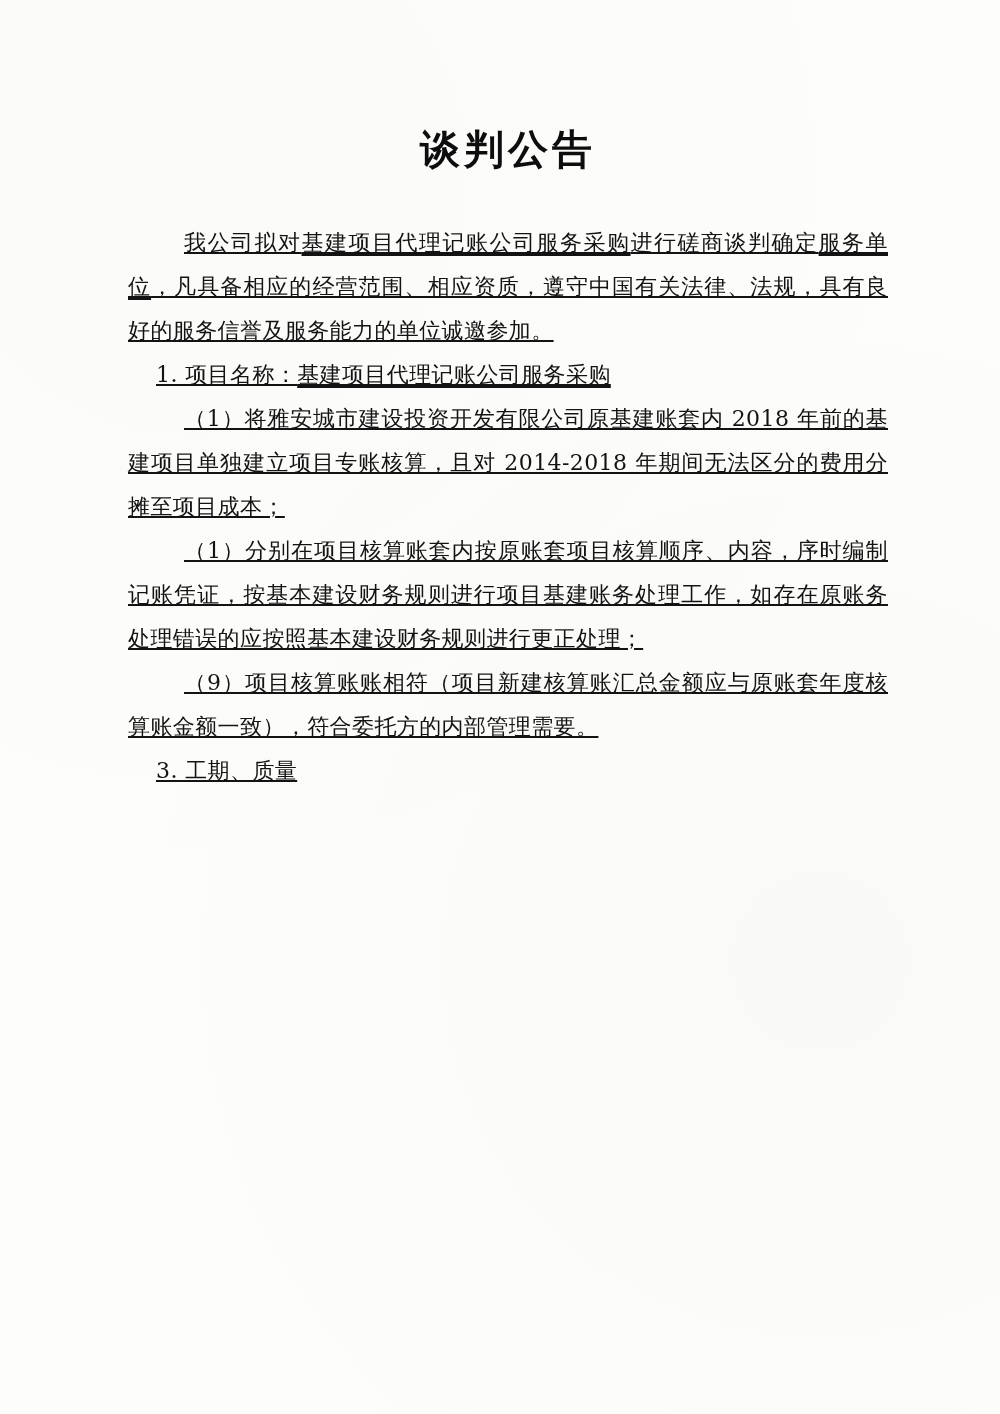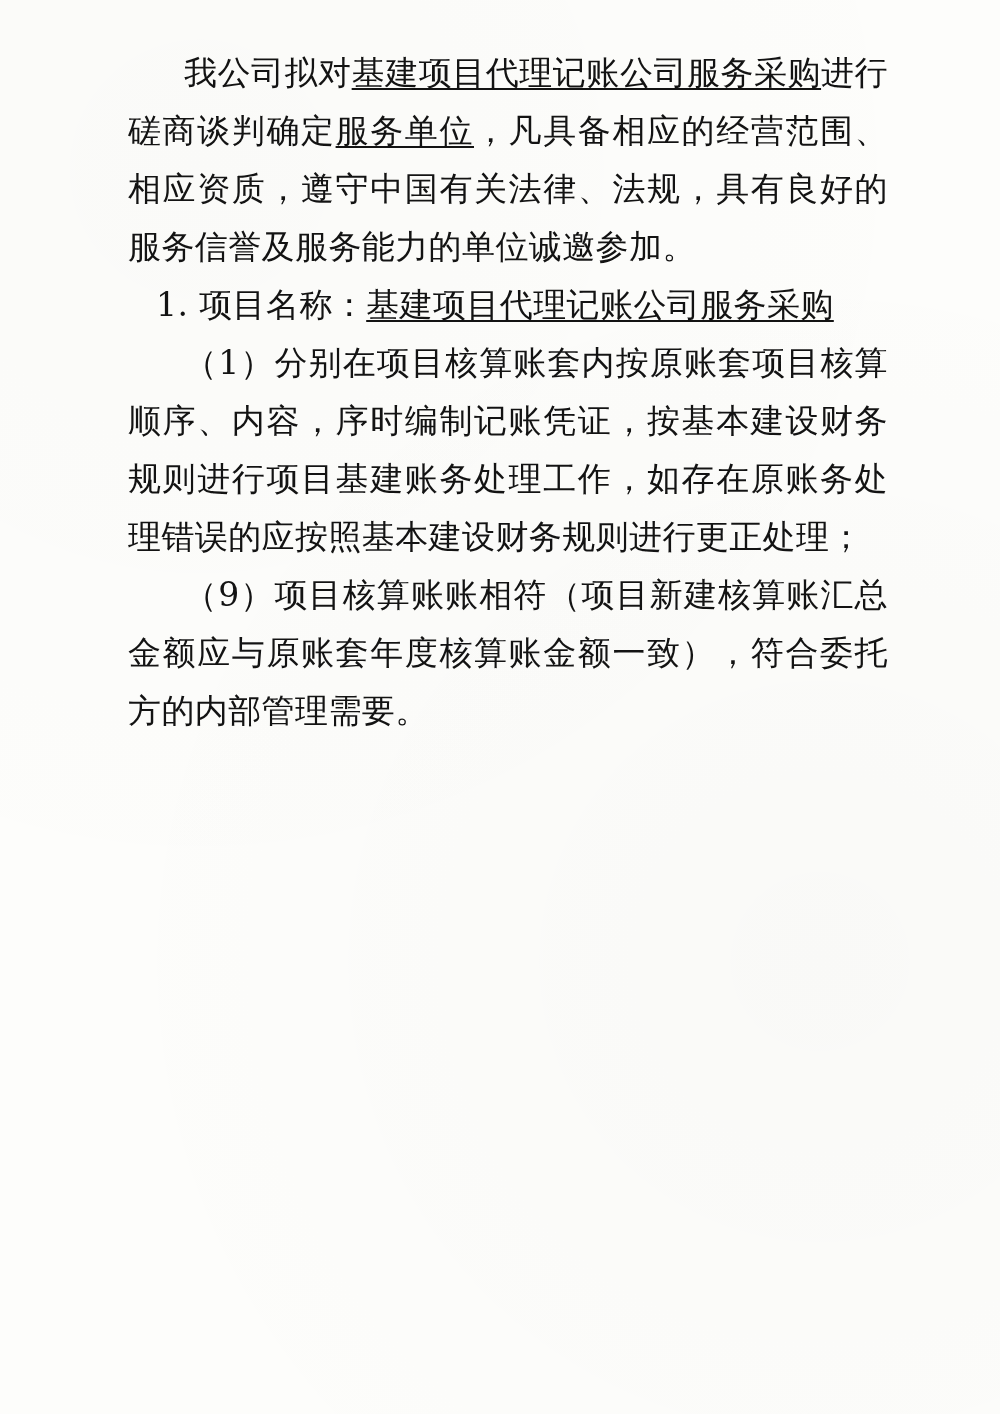--- a/index.html
+++ b/index.html
@@ -36,60 +36,68 @@
     font-weight: 700;
     letter-spacing: 4px;
     margin: 122px 0 0 0;
     color: #0d0d0d;
     font-family: "DejaVu Serif", "Liberation Serif", serif;
   }
   .body-block {
     margin-top: 44px;
   }
   p.para {
-    font-size: 33px;
-    line-height: 58px;
+    font-size: 22px;
+    line-height: 44px;
     margin: 0;
     text-align: justify;
     text-justify: inter-ideograph;
     letter-spacing: 0.4px;
     color: #131313;
+    text-decoration: underline;
   }
   p.indent2 { text-indent: 56px; }
   p.indent-item { text-indent: 28px; }
   .u {
     text-decoration: underline;
     text-underline-offset: 4px;
     text-decoration-thickness: 1.6px;
   }
 </style>
 </head>
 <body>
 
 <div class="page">
   <div class="content">
 
+    <h1 class="doc-title">谈判公告</h1>
 
     <div class="body-block">
 
       <p class="para indent2">
         <span>我公司拟对</span><span class="u">基建项目代理记账公司服务采购</span><span>进行磋商谈判确定</span><span class="u">服务单位</span><span>，凡具备相应的经营范围、相应资质，遵守中国有关法律、法规，具有良好的服务信誉及服务能力的单位诚邀参加。</span>
       </p>
 
       <p class="para indent-item">
         <span>1. 项目名称：</span><span class="u">基建项目代理记账公司服务采购</span>
       </p>
 
 
+      <p class="para indent2">
+        <span>（1）将雅安城市建设投资开发有限公司原基建账套内 2018 年前的基建项目单独建立项目专账核算，且对 2014-2018 年期间无法区分的费用分摊至项目成本；</span>
+      </p>
 
 
       <p class="para indent2">
         <span>（1）分别在项目核算账套内按原账套项目核算顺序、内容，序时编制记账凭证，按基本建设财务规则进行项目基建账务处理工作，如存在原账务处理错误的应按照基本建设财务规则进行更正处理；</span>
       </p>
 
       <p class="para indent2">
         <span>（9）项目核算账账相符（项目新建核算账汇总金额应与原账套年度核算账金额一致），符合委托方的内部管理需要。</span>
       </p>
 
+      <p class="para indent-item">
+        <span>3. 工期、质量</span>
+      </p>
 
     </div>
   </div>
 </div>
 
 </body></html>

